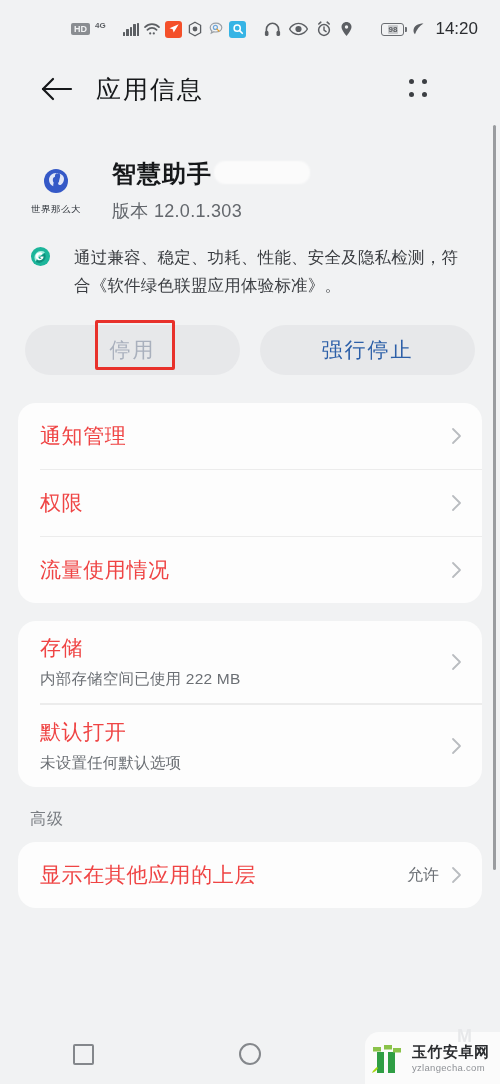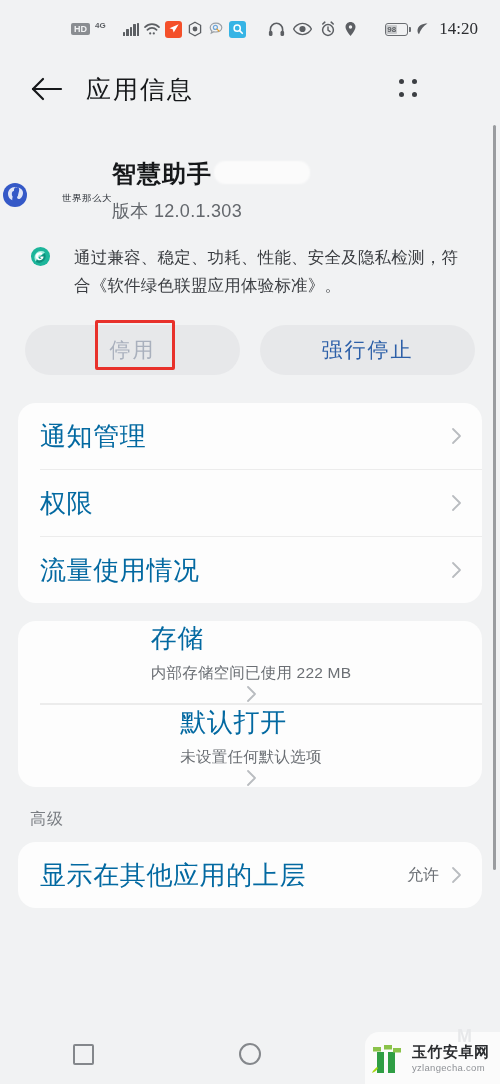--- a/index.html
+++ b/index.html
@@ -69,44 +69,44 @@
     width: 17px; height: 17px;
     background: #36b4e5;
     border-radius: 3px;
     display: flex; align-items: center; justify-content: center;
   }
   .sb-right svg { display: block; }
   .batt {
     width: 23px; height: 13px;
     border: 1.4px solid #6b6e72;
     border-radius: 3px;
-    display: flex; align-items: center; 
+    display: flex; align-items: center; justify-content: center;
     position: relative;
     margin-left: 20px;
   }
   .batt span {
     font-size: 8px; color: #5c5f63; font-weight: bold;
     background: #c9cbcd; border-radius:1px; padding: 0 1px;
     line-height: 9px;
   }
   .batt:after {
     content: ""; position: absolute; right: -3.5px; top: 3px;
     width: 2px; height: 5px; background: #6b6e72; border-radius: 0 1px 1px 0;
   }
   .clock {
     font-size: 17px; color: #2b2d30;
-    font-family: Liberation Serif, serif;
+    font-family: Liberation Sans, sans-serif;
     letter-spacing: 0px;
     margin-left: 2px;
   }
 
   
   .header {
     position: absolute;
-    top: 58px; left: 0;
+    top: 58px; left: 10px;
     width: 451px; height: 62px;
     display: flex; align-items: center;
     background: #f1f2f3;
   }
   .back-btn {
     width: 50px; height: 50px;
     margin-left: 22px;
     display: flex; align-items: center; justify-content: center;
     cursor: pointer;
   }
@@ -144,23 +144,22 @@
     overflow: hidden;
   }
 
   
   .app-row {
     display: flex;
     padding: 32px 0 0 0;
   }
   .app-icon-wrap {
     width: 112px;
-    display: flex; flex-direction: row; align-items: center;
+    display: flex; flex-direction: column; align-items: center;
     padding-top: 14px;
-    justify-content: space-between;
   }
   .app-icon {
     width: 30px; height: 30px;
     display: flex; align-items: center; justify-content: center;
   }
   .app-icon-sub {
     font-size: 9.5px;
     color: #2c3138;
     margin-top: 7px;
     letter-spacing: 0.5px;
@@ -242,25 +241,25 @@
 
   .row {
     position: relative;
     display: flex;
     align-items: center;
     justify-content: space-between;
     padding: 0 20px 0 22px;
     min-height: 66px;
     cursor: pointer;
   }
-  .row.two-line { min-height: 82px; align-items: center; flex-direction: column; }
+  .row.two-line { min-height: 82px; align-items: center; }
   .row-texts { display: flex; flex-direction: column; justify-content: center; }
   .row-title {
-    font-size: 26px;
-    color: #0369a1;
+    font-size: 21px;
+    color: #ef4444;
     letter-spacing: 0.6px;
   }
   .row-sub {
     font-size: 15.5px;
     color: #6b6f74;
     margin-top: 7px;
     letter-spacing: 0.2px;
   }
   .row-right { display: flex; align-items: center; gap: 12px; }
   .row-value { font-size: 16px; color: #6b6f74; }

